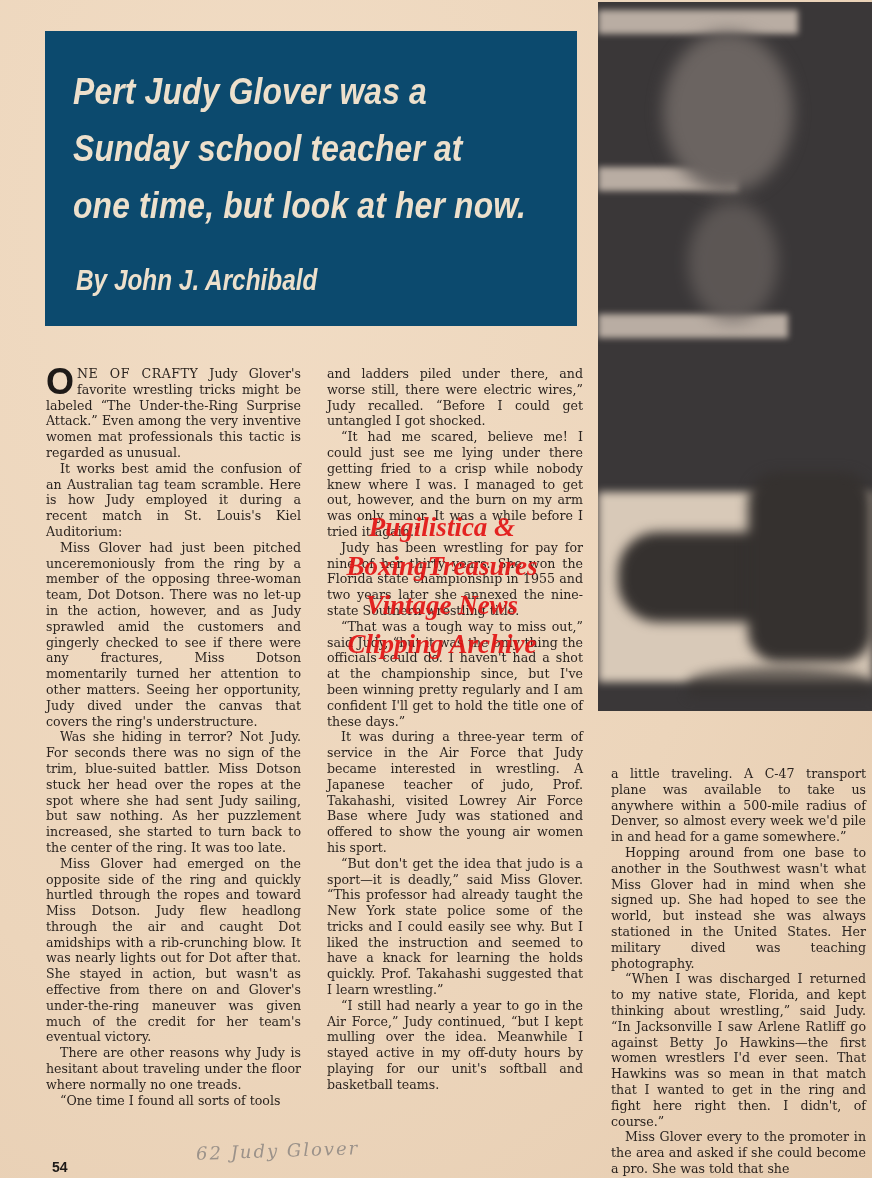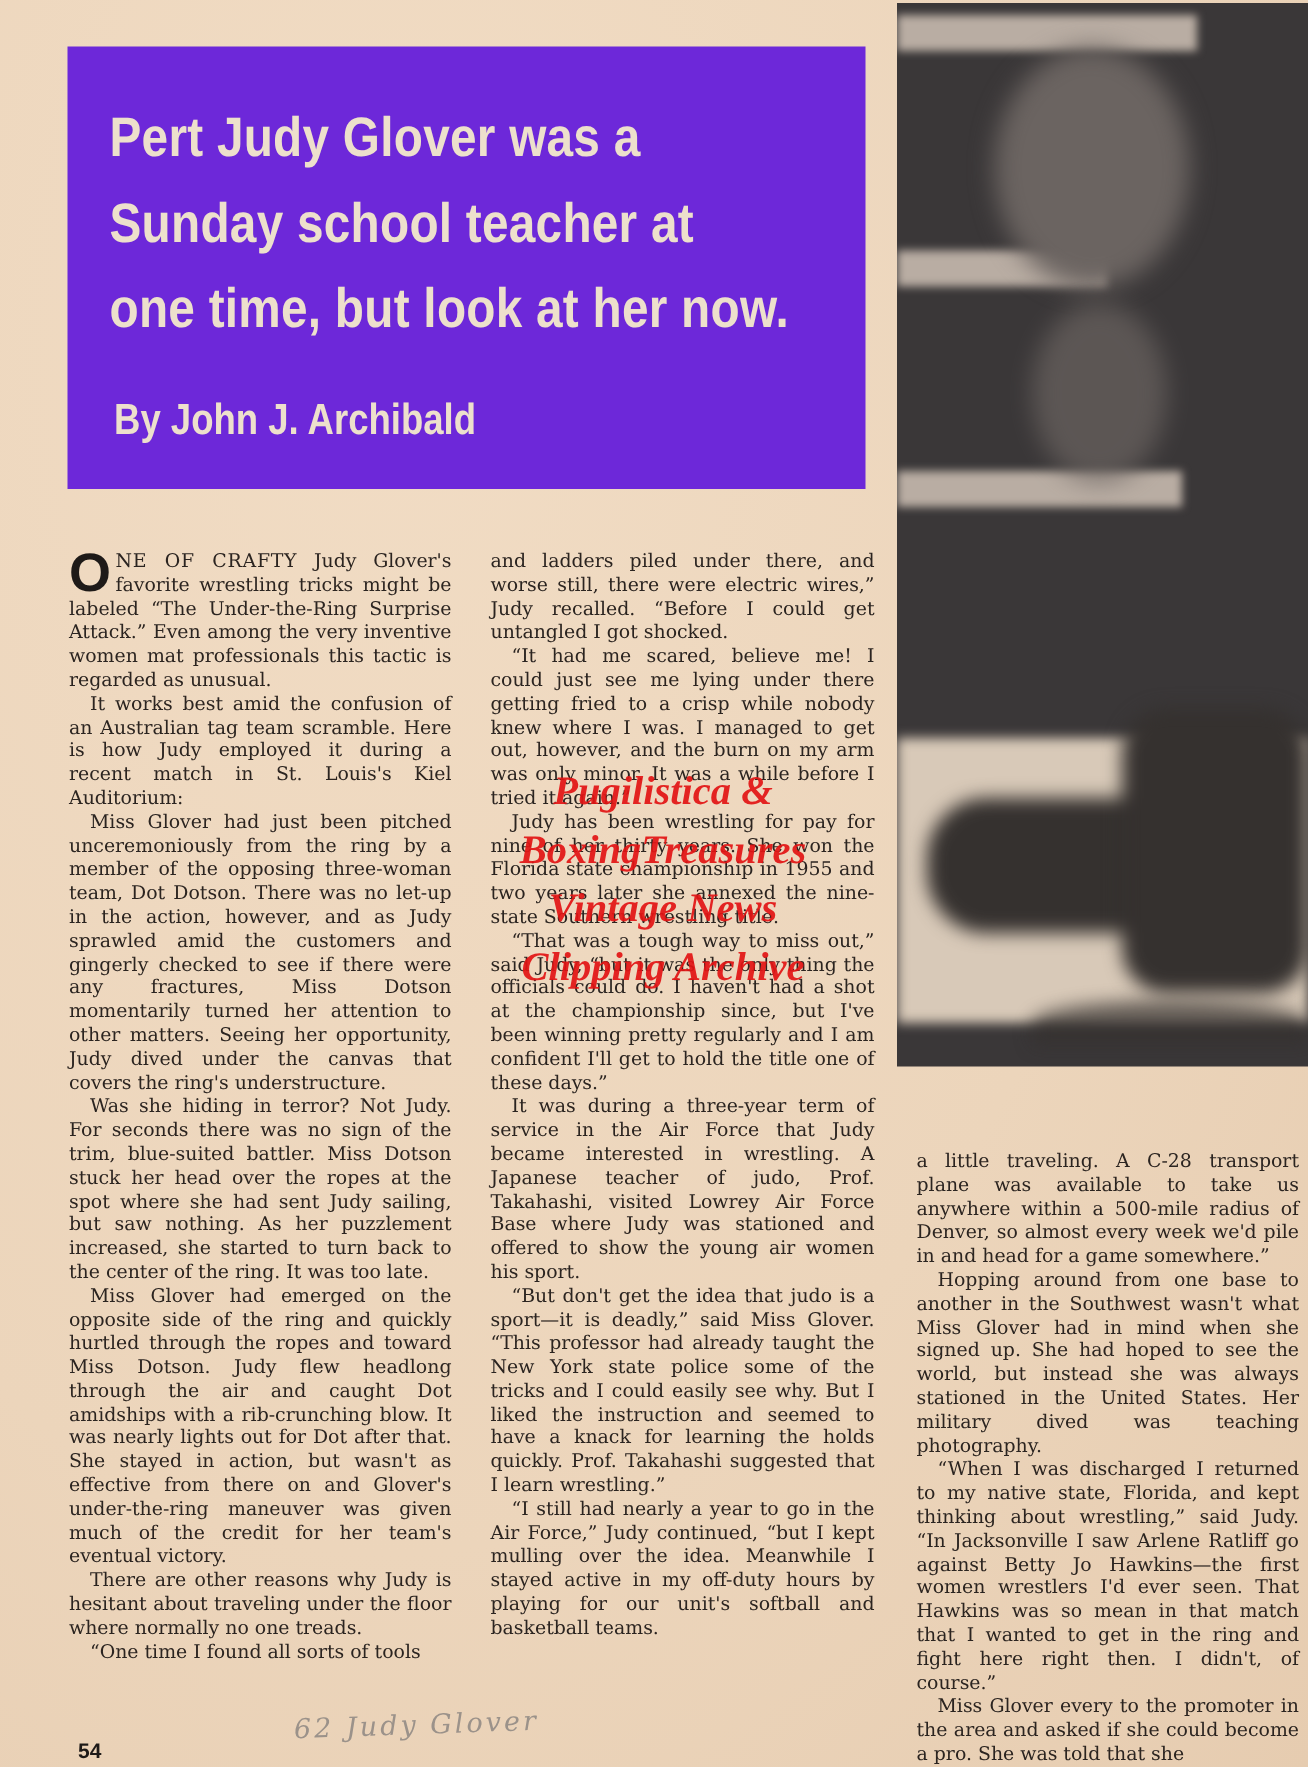--- a/index.html
+++ b/index.html
@@ -8,22 +8,22 @@
     background: #efd9c0;
     background-image: radial-gradient(ellipse at 30% 20%, #f1dcc4 0%, #ecd5bb 60%, #e6ccb0 100%);
     font-family: "DejaVu Serif", "Liberation Serif", serif;
     color: #2a2320;
   }
   .page { position: absolute; left: 0; top: 0; width: 872px; height: 1178px; }
 
   
   .headline-box {
     position: absolute; left: 45px; top: 31px; width: 532px; height: 295px;
-    background: #6d28d9;
-    box-sizing: border-box; padding: 32px 24px 0 28px;
+    background: #0c4a6e;
+    box-sizing: border-box; padding: 32px 24px 0 28px; font-style: italic;
   }
   .headline {
     margin: 0; color: #ede0cc;
     font-family: "Liberation Sans", "DejaVu Sans", sans-serif;
     font-weight: bold; font-size: 37px; line-height: 57px;
     letter-spacing: 0.2px;
     transform: scaleX(0.86); transform-origin: left top;
     width: 560px;
   }
   .byline {
@@ -122,21 +122,21 @@
     <p>“It had me scared, believe me! I could just see me lying under there getting fried to a crisp while nobody knew where I was. I managed to get out, however, and the burn on my arm was only minor. It was a while before I tried it again.”</p>
     <p>Judy has been wrestling for pay for nine of her thirty years. She won the Florida state championship in 1955 and two years later she annexed the nine-state Southern wrestling title.</p>
     <p>“That was a tough way to miss out,” said Judy, “but it was the only thing the officials could do. I haven't had a shot at the championship since, but I've been winning pretty regularly and I am confident I'll get to hold the title one of these days.”</p>
     <p>It was during a three-year term of service in the Air Force that Judy became interested in wrestling. A Japanese teacher of judo, Prof. Takahashi, visited Lowrey Air Force Base where Judy was stationed and offered to show the young air women his sport.</p>
     <p>“But don't get the idea that judo is a sport—it is deadly,” said Miss Glover. “This professor had already taught the New York state police some of the tricks and I could easily see why. But I liked the instruction and seemed to have a knack for learning the holds quickly. Prof. Takahashi suggested that I learn wrestling.”</p>
     <p>“I still had nearly a year to go in the Air Force,” Judy continued, “but I kept mulling over the idea. Meanwhile I stayed active in my off-duty hours by playing for our unit's softball and basketball teams.</p>
 
   </div>
 
   <div class="col col-3">
-    <p class="first">a little traveling. A C-28 transport plane was available to take us anywhere within a 500-mile radius of Denver, so almost every week we'd pile in and head for a game somewhere.”</p>
+    <p class="first">a little traveling. A C-47 transport plane was available to take us anywhere within a 500-mile radius of Denver, so almost every week we'd pile in and head for a game somewhere.”</p>
     <p>Hopping around from one base to another in the Southwest wasn't what Miss Glover had in mind when she signed up. She had hoped to see the world, but instead she was always stationed in the United States. Her military dived was teaching photography.</p>
     <p>“When I was discharged I returned to my native state, Florida, and kept thinking about wrestling,” said Judy. “In Jacksonville I saw Arlene Ratliff go against Betty Jo Hawkins—the first women wrestlers I'd ever seen. That Hawkins was so mean in that match that I wanted to get in the ring and fight here right then. I didn't, of course.”</p>
     <p>Miss Glover every to the promoter in the area and asked if she could become a pro. She was told that she</p>
   </div>
 
   <div class="watermark">
     <div>Pugilistica &amp;</div>
     <div>BoxingTreasures</div>
     <div>Vintage News</div>
     <div>Clipping Archive</div>

